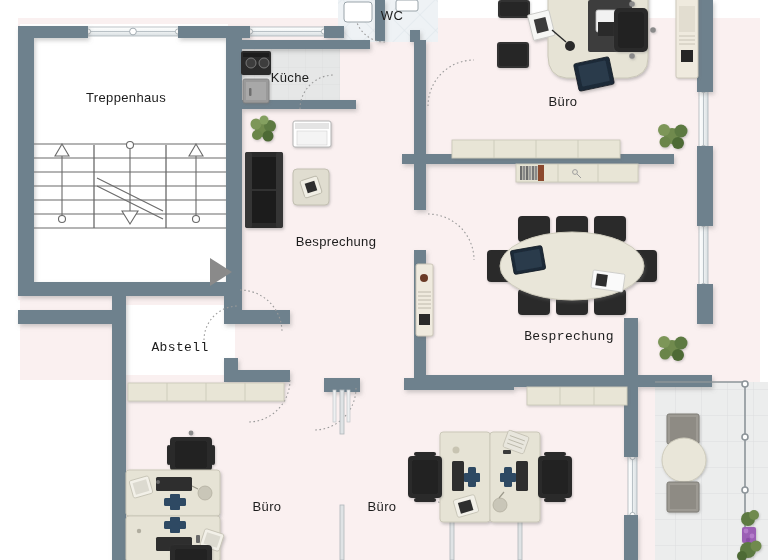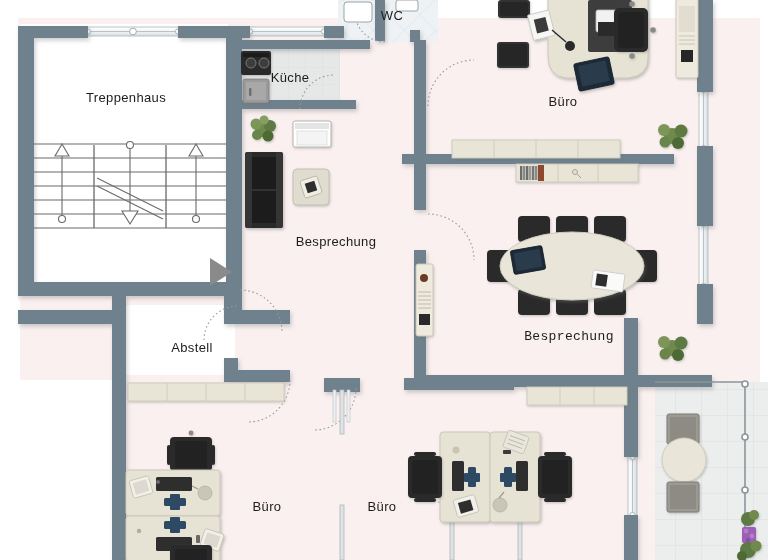--- a/index.html
+++ b/index.html
@@ -587,17 +587,17 @@
   </g>
 
 </svg>
 
 <div class="room-label" style="left:126px;top:97px;">Treppenhaus</div>
 <div class="room-label" style="left:392px;top:15px;">WC</div>
 <div class="room-label" style="left:290px;top:77px;">Küche</div>
 <div class="room-label big" style="left:563px;top:101px;">Büro</div>
 <div class="room-label" style="left:336px;top:241px;">Besprechung</div>
 <div class="room-label" style="left:569px;top:336px;font-family:Liberation Mono, monospace;">Besprechung</div>
-<div class="room-label" style="left:192px;top:347px;">Abstell</div>
+<div class="room-label" style="left:180px;top:347px;font-family:Liberation Mono, monospace;">Abstell</div>
 <div class="room-label" style="left:267px;top:506px;">Büro</div>
 <div class="room-label" style="left:382px;top:506px;">Büro</div>
 
 </div>
 
 </body></html>

